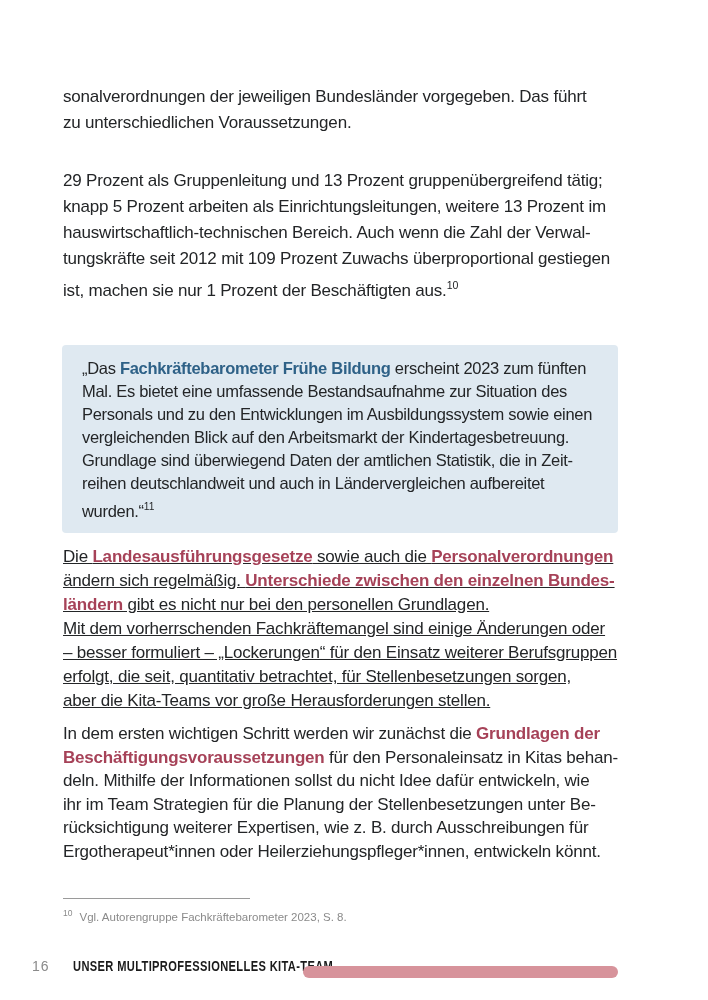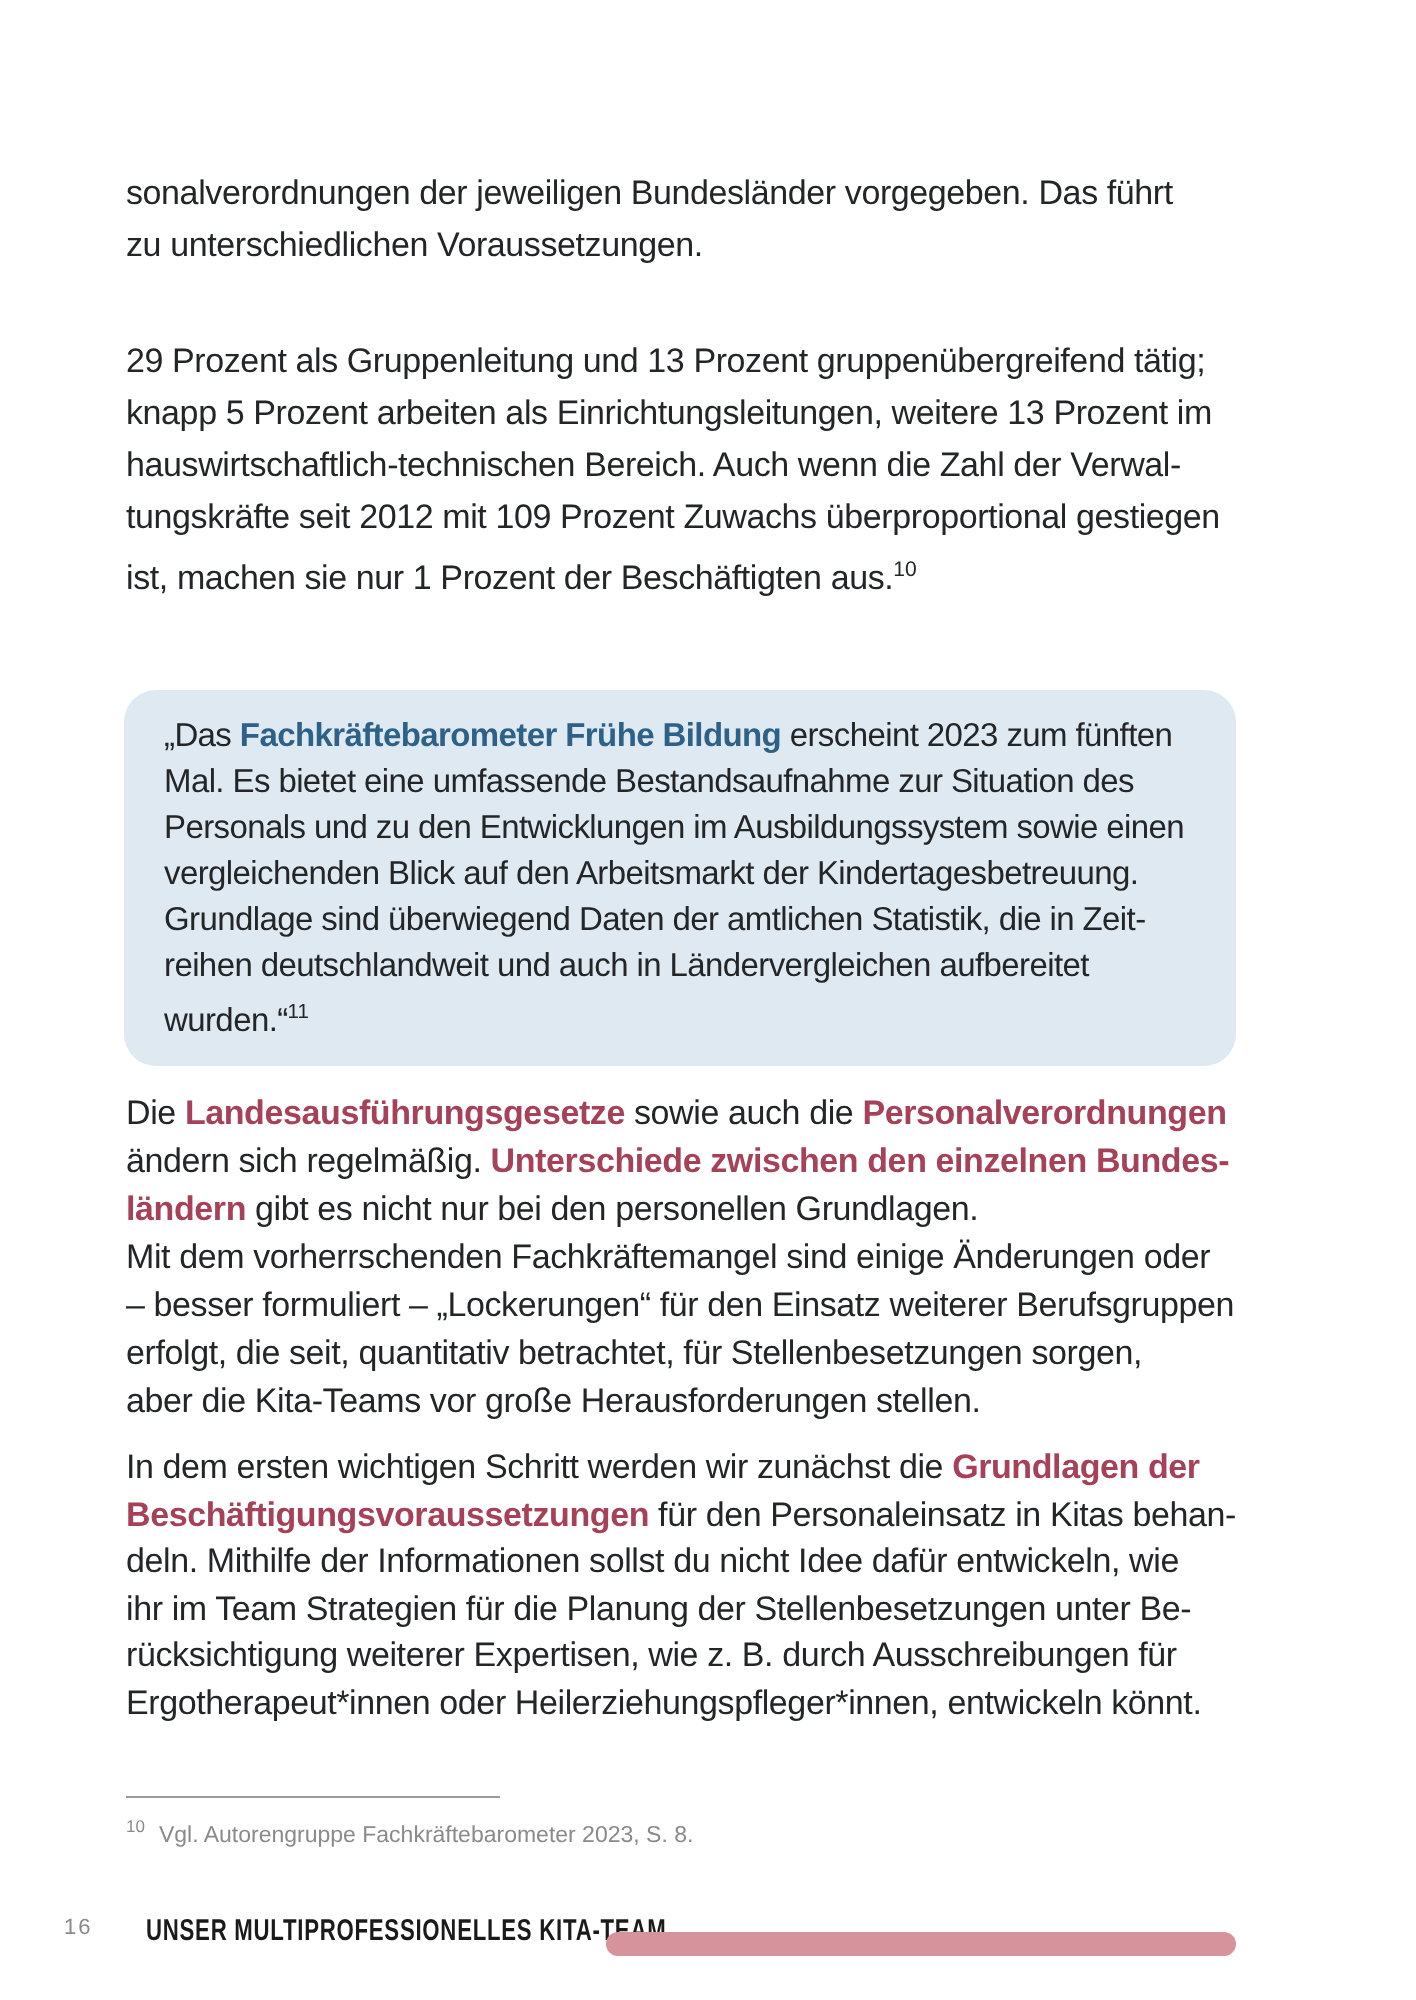--- a/index.html
+++ b/index.html
@@ -14,43 +14,43 @@
   .block {
     position:absolute;
     left:63px;
     width:592px;
     font-size:17px;
     letter-spacing:-0.2px;
   }
   .tl { white-space:pre; }
   #p1 { top:84px;  line-height:26px; }
   #p2 { top:168px; line-height:26px; }
-  #p3 { top:545px; line-height:24px; }
+  #p3 { top:545px; line-height:24px;text-decoration:underline; }
   #p4 { top:722px; line-height:23.5px; }
   .quote {
     position:absolute;
     left:62px; top:345px;
     width:516px;
     padding:12px 20px 10px 20px;
     background:var(--quote_bg,#dfe9f1);
-    border-radius:16px;
+    border-radius:4px;
     font-size:16.5px;
     letter-spacing:-0.3px;
     line-height:23px;
   }
   .run-accent { color:var(--accent,#a64258); font-weight:700; }
   .run-blue   { color:var(--blue,#2e6187);  font-weight:700; }
   .run-sup    { font-size:0.62em; vertical-align:super; letter-spacing:0; }
   .footnotes { position:absolute; left:63px; top:898px; }
   .fn-rule { width:187px; height:1px; background:#9a9a9a; margin:0 0 5px 0; }
   .fn-row { font-size:11.5px; color:var(--muted,#8a8a8a); line-height:19px; letter-spacing:0; white-space:pre; }
   .fn-marker { font-size:8.5px; vertical-align:super; margin-right:7px; }
   .page-num {
     position:absolute; left:32px; top:958px;
-    font-size:11px; color:var(--muted,#8a8a8a); letter-spacing:1px;
+    font-size:14px; color:var(--muted,#8a8a8a); letter-spacing:1px;
   }
   .footer-title {
     position:absolute; left:73px; top:957px;
     font-size:15px; font-weight:700; color:#1a1a1a;
     letter-spacing:0.5px; white-space:nowrap;
     transform:scaleX(0.74); transform-origin:0 50%;
   }
   .footer-bar {
     position:absolute; left:303px; top:966px;
     width:315px; height:12px; border-radius:6px;

